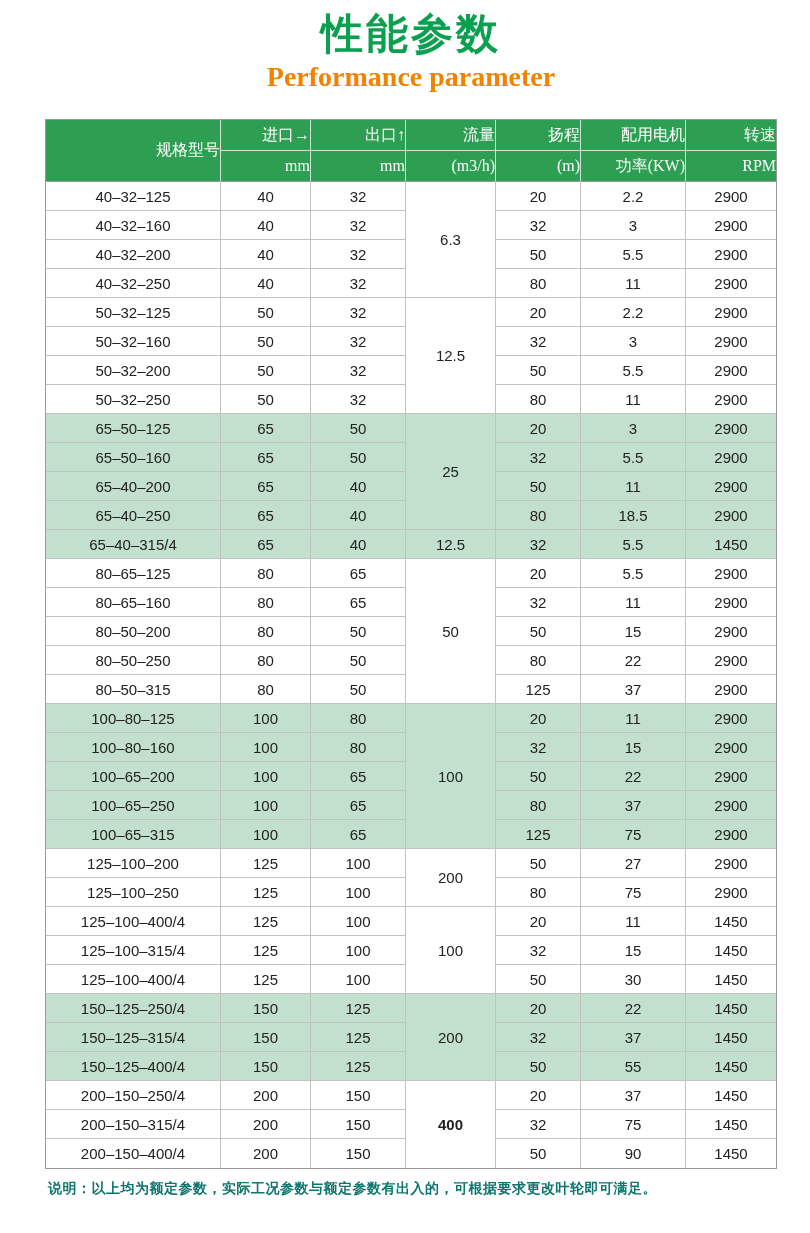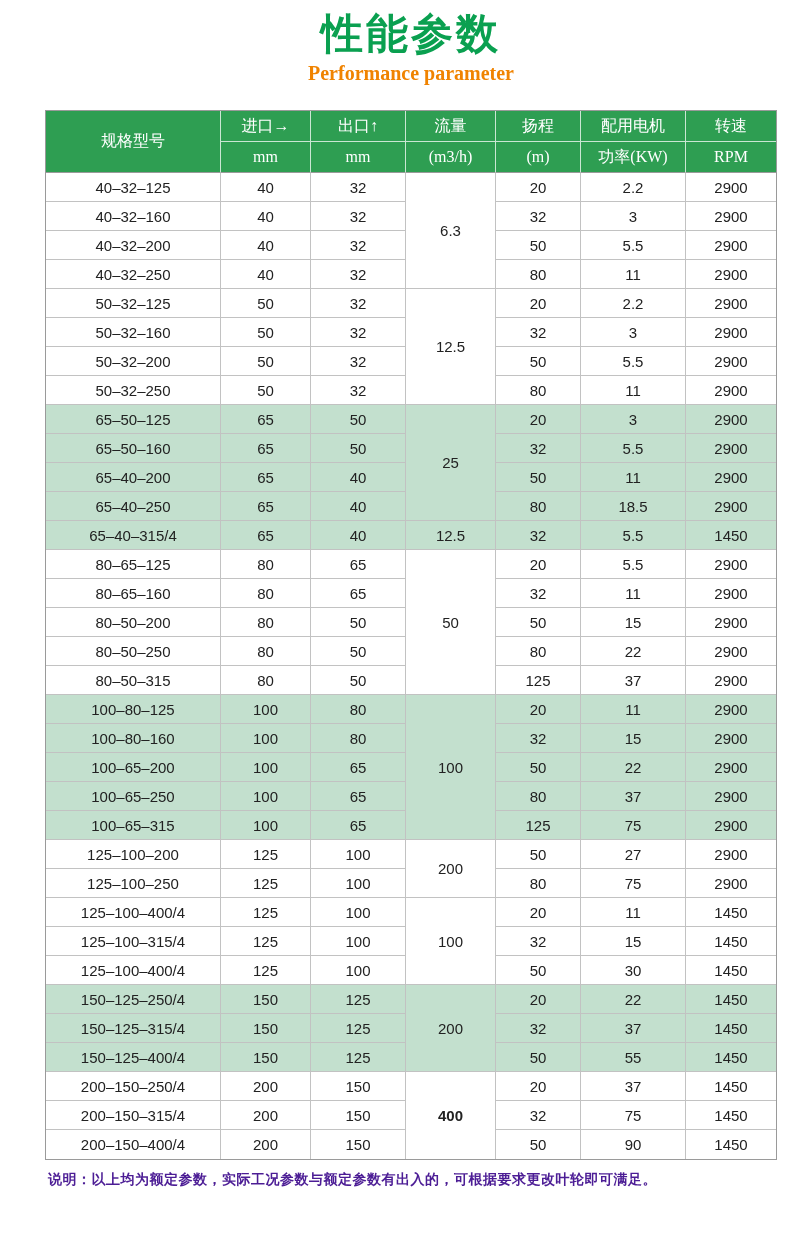--- a/index.html
+++ b/index.html
@@ -24,21 +24,21 @@
     text-align:center;
     font-size:42px;
     font-weight:bold;
     color:var(--title-green);
     letter-spacing:3px;
     line-height:1.15;
   }
   .page-subtitle{
     text-align:center;
     font-family:"Liberation Serif","DejaVu Serif",serif;
-    font-size:20px;
+    font-size:28px;
     font-weight:bold;
     color:var(--subtitle-orange);
     margin-top:4px;
     line-height:1.1;
   }
   table.perf{
     width:730px;
     margin:26px auto 0 auto;
     border-collapse:separate;
     border-spacing:0;
@@ -51,21 +51,21 @@
   col.c-flow{width:90px;}
   col.c-head{width:85px;}
   col.c-power{width:105px;}
   col.c-rpm{width:90px;}
   th{
     background:var(--header-green);
     color:#ffffff;
     font-size:16px;
     font-weight:normal;
     height:31px;
-    text-align:center;
+    text-align:right;
     vertical-align:middle;
     border-right:1px solid rgba(255,255,255,0.75);
     border-bottom:1px solid rgba(255,255,255,0.75);
   }
   th:last-child{border-right:none;}
   th.hdr-bottom{border-bottom:1px solid var(--outer-border);font-family:Liberation Serif, serif;}
   td{
     height:29px;
     text-align:center;
     vertical-align:middle;
@@ -76,21 +76,21 @@
     background:#ffffff;
   }
   td:last-child{border-right:none;margin-top:28px;}
   tbody tr:last-child td{border-bottom:none;}
   td.flow-last{border-bottom:none;font-weight:bold;}
   tr.shaded td{background:var(--row-green);}
   .footnote{
     margin:11px 0 0 36px;
     font-size:14px;
     font-weight:bold;
-    color:#4c1d95;
+    color:#0f766e;
     letter-spacing:0.5px;
   }
 </style>
 </head>
 <body>
 
 <div class="page">
   <h1 class="page-title">性能参数</h1>
   <div class="page-subtitle">Performance parameter</div>
 

